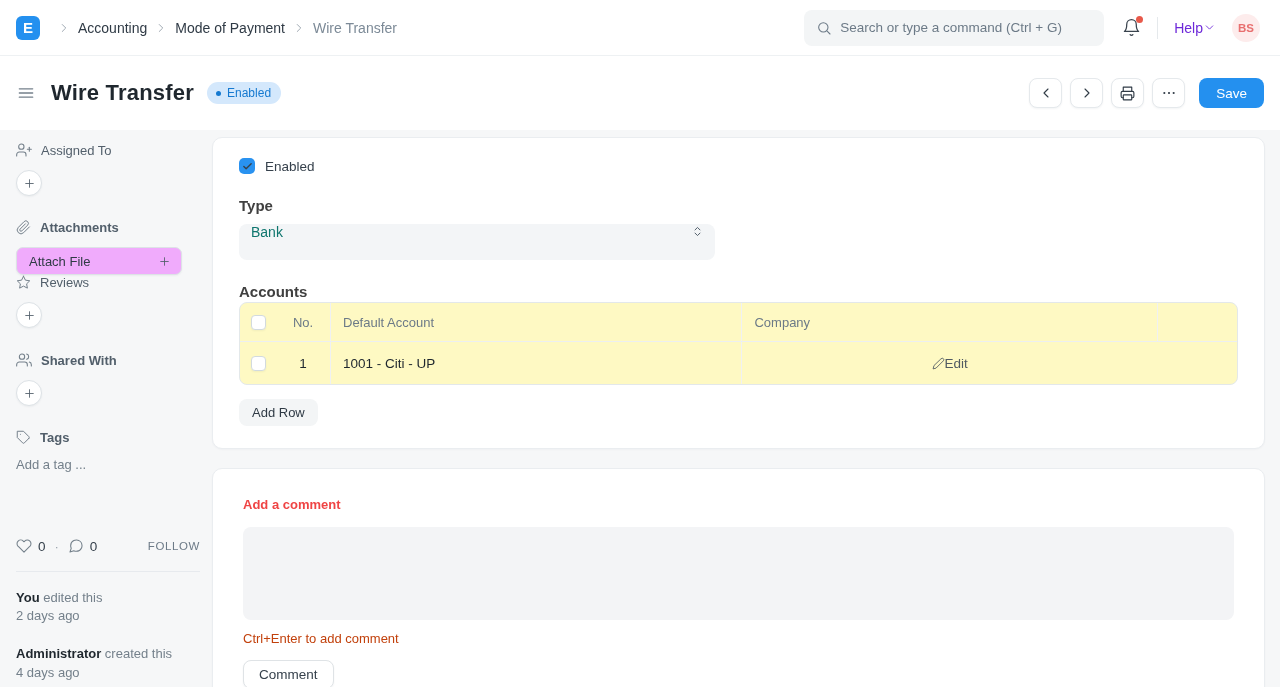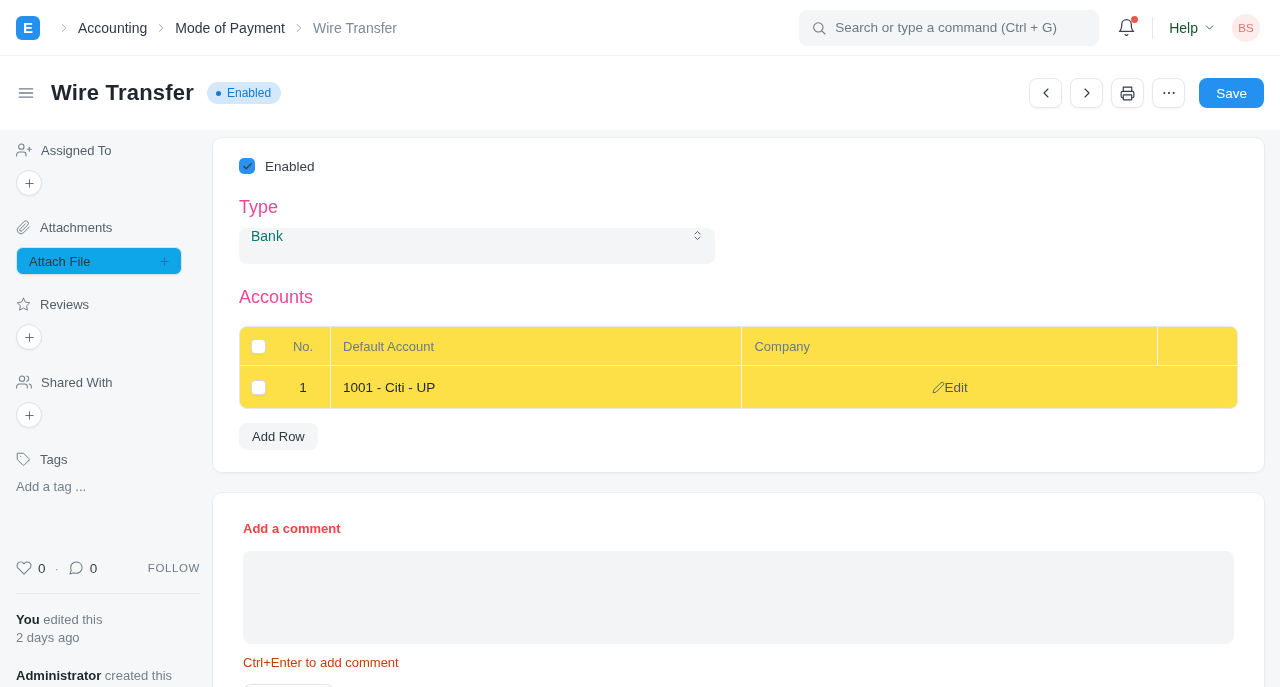--- a/index.html
+++ b/index.html
@@ -37,24 +37,24 @@
     font: inherit; font-size: 13.5px; color: #3a444e;
   }
   .searchbar input::placeholder { color: #6c7a87; }
   .nav-right { display: flex; align-items: center; margin-left: 18px; gap: 16px; }
   .bell { position: relative; color: #3a444e; cursor: pointer; }
   .bell-dot {
     position: absolute; top: -2px; right: -2px; width: 7px; height: 7px;
     border-radius: 50%; background: #e8594a;
   }
   .nav-divider { width: 1px; height: 22px; background: #e5e9ec; }
-  .help { display: flex; align-items: center; gap: 5px; color: #14532d; cursor: pointer; }
+  .help { display: flex; align-items: center; color: #6d28d9; cursor: pointer; }
   .avatar {
     width: 28px; height: 28px; border-radius: 50%;
-    background: #fdecec; color: #e86f6f; font-size: 11.5px; font-weight: normal;
+    background: #fdecec; color: #e86f6f; font-size: 11.5px; font-weight: bold;
     display: flex; align-items: center; justify-content: center; cursor: pointer;
   }
 
   
   .page-head {
     height: 74px; background: #fff; display: flex; align-items: center; padding: 0 16px;
   }
   .menu-toggle { color: #74808b; cursor: pointer; margin-right: 15px; }
   .page-title { font-size: 22px; font-weight: bold; color: #1f272e; letter-spacing: .2px; }
   .status-badge {
@@ -84,27 +84,27 @@
   .sidebar { width: 196px; flex: none; padding-top: 12px; font-size: 13px; }
   .side-label { display: flex; align-items: center; gap: 9px; color: #525f6b; }
   .side-label .ic-wrap { color: #74808b; }
   .circle-btn {
     width: 26px; height: 26px; border-radius: 50%; background: #fff;
     border: 1px solid #dde2e6; color: #525f6b; display: flex; align-items: center;
     justify-content: center; cursor: pointer; box-shadow: 0 1px 2px rgba(25,39,52,.05);
     margin-top: 12px;
   }
   .attach-btn {
-    margin-top: 12px; width: 166px; height: 28px; background: #0ea5e9;
+    margin-top: 12px; width: 166px; height: 28px; background: #f0abfc;
     border: 1px solid #dde2e6; border-radius: 7px; display: flex; align-items: center;
     justify-content: space-between; padding: 0 10px 0 12px; cursor: pointer;
     color: #2f3a45; font-size: 13px; box-shadow: 0 1px 2px rgba(25,39,52,.05);
   }
   .attach-btn .ic-wrap { color: #525f6b; }
-  .mt24 { margin-top: 24px; }
+  .mt24 { margin-top: 24px; font-weight: bold; }
   .add-tag { margin-top: 12px; color: #74808b; cursor: pointer; }
   .likes-row {
     margin-top: 66px; display: flex; align-items: center; width: 184px; color: #525f6b;
   }
   .likes-row .count { margin-left: 6px; color: #36414c; font-size: 13.5px; }
   .likes-row .dot-sep { margin: 0 9px; color: #9aa4ad; }
   .heart { color: #74808b; cursor: pointer; }
   .bubble { color: #74808b; }
   .follow {
     margin-left: auto; font-size: 11.5px; letter-spacing: .6px; color: #6c7a87; cursor: pointer;
@@ -120,30 +120,30 @@
     background: #fff; border: 1px solid #eaedf0; border-radius: 10px;
     box-shadow: 0 1px 2px rgba(25,39,52,.03);
   }
   .form-card { padding: 20px 26px 22px 26px; }
   .checkbox-row { display: flex; align-items: center; gap: 10px; cursor: pointer; }
   .checkbox-checked {
     width: 16px; height: 16px; border-radius: 5px; background: #2992f0;
     display: flex; align-items: center; justify-content: center; color: #fff;
   }
   .checkbox-row span { font-size: 13.5px; color: #36414c; }
-  .field-label { font-size: 18px; color: #ec4899; }
+  .field-label { font-size: 15px; color: #404040; font-weight: bold; }
   .field { margin-top: 23px; }
   .select-control {
     margin-top: 10px; position: relative; width: 476px; height: 36px;
     background: #f3f5f7; border-radius: 8px; display: flex; align-items: flex-start;
     padding: 0 34px 0 12px; cursor: pointer; color: #0f766e; font-size: 14px;
   }
   .select-chevrons { position: absolute; right: 10px; color: #525f6b; }
 
-  .grid { margin-top: 18px; border: 1px solid #e3e8ea; border-radius: 8px; overflow: hidden; background: #fde047; }
+  .grid { margin-top: 2px; border: 1px solid #e3e8ea; border-radius: 8px; overflow: hidden; background: #fef9c3; }
   .grid-row { display: grid; grid-template-columns: 36px 54px 1.01fr 1.02fr 80px; }
   .grid-head { border-bottom: 1px solid #eceff1; color: #6c7a87; }
   .gcell { display: flex; align-items: center; padding: 0 12px; font-size: 13px; min-height: 38px; }
   .grid-body .gcell { min-height: 42px; color: #1f272e; font-size: 13.5px; }
   .bl { border-left: 1px solid #eff1f3; }
   .center { justify-content: center; padding: 0 6px; }
   .cb-cell { justify-content: center; padding: 0; }
   .checkbox-empty {
     width: 15px; height: 15px; border: 1px solid #d2dade; border-radius: 4px;
     background: #fff; box-shadow: 0 1px 2px rgba(25,39,52,.05); cursor: pointer;
@@ -301,21 +301,21 @@
     <button class="attach-btn">
       <span>Attach File</span>
       <span class="ic-wrap">
         <svg class="ic" width="13" height="13" viewBox="0 0 24 24">
             <path d="M12 5v14"></path>
             <path d="M5 12h14"></path>
           </svg>
         </span>
     </button>
 
-    <div class="side-label" style="margin-top:22px">
+    <div class="side-label" style="">
       <span class="ic-wrap">
         <svg class="ic" width="15" height="15" viewBox="0 0 24 24">
             <polygon points="12 2 15.09 8.26 22 9.27 17 14.14 18.18 21.02 12 17.77 5.82 21.02 7 14.14 2 9.27 8.91 8.26 12 2"></polygon>
           </svg>
         </span>
       <span>Reviews</span>
     </div>
     <button class="circle-btn">
       <svg class="ic" width="13" height="13" viewBox="0 0 24 24">
           <path d="M12 5v14"></path>

